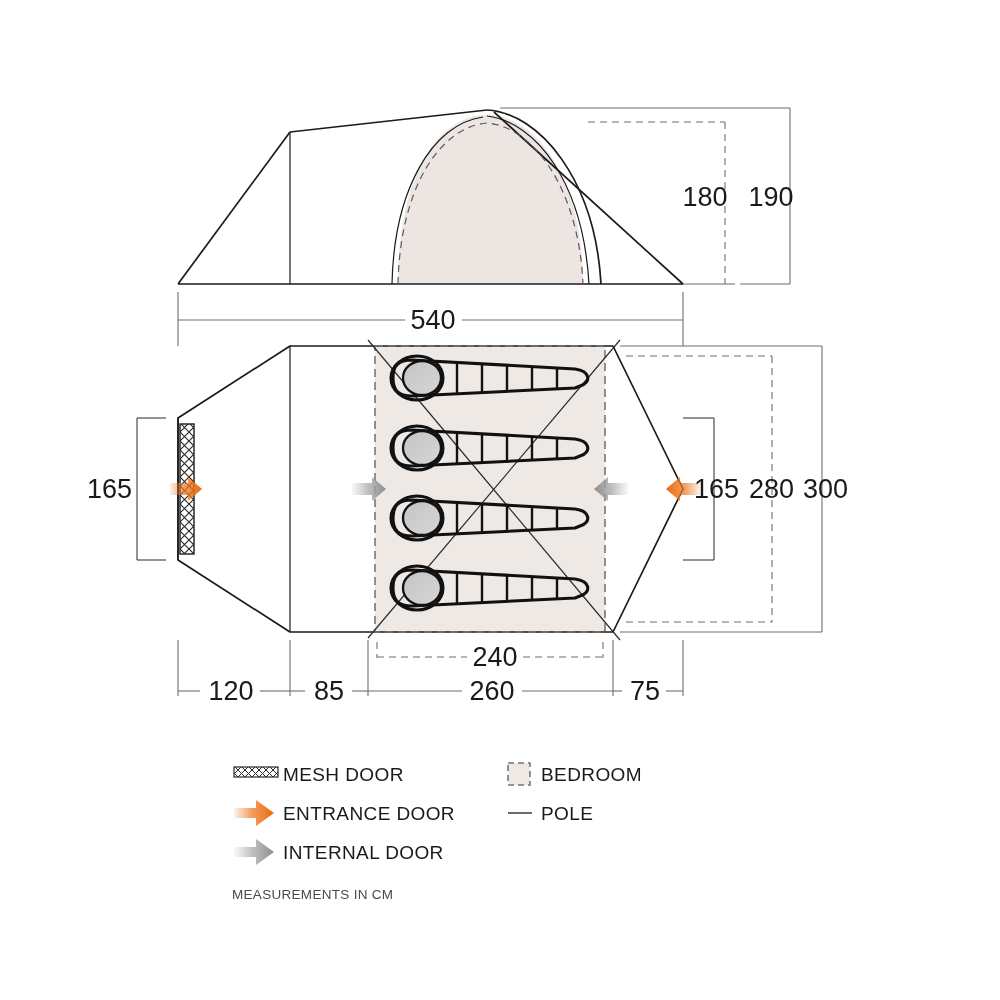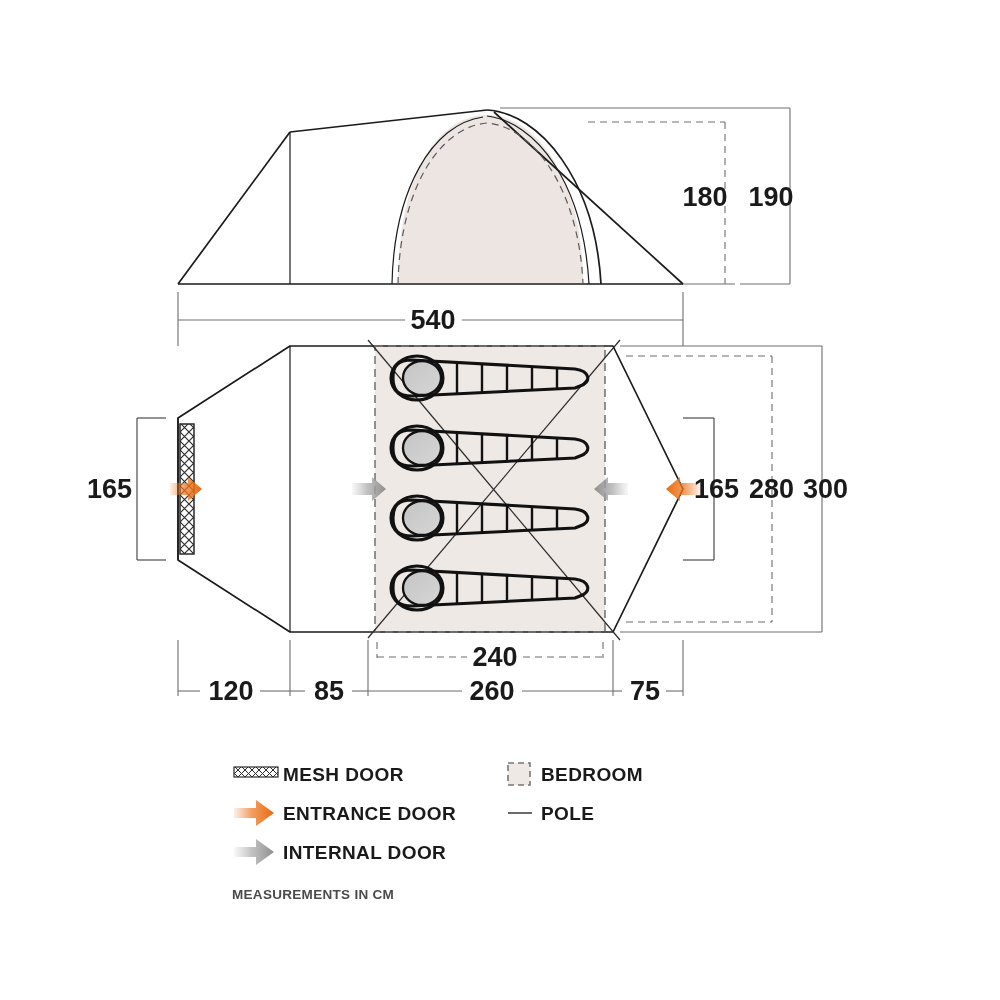--- a/index.html
+++ b/index.html
@@ -14,21 +14,20 @@
     font-family: "Liberation Sans", sans-serif;
     position: relative;
     overflow: hidden;
   }
   #diagram-root {
     position: absolute;
     top: 0;
     left: 0;
     width: 1000px;
     height: 1000px;
-    font-weight: bold;
   }
   svg.tent-svg {
     display: block;
     width: 1000px;
     height: 1000px;
   }
   .dim-text {
     font-family: "Liberation Sans", sans-serif;
     font-size: 27px;
     fill: #1a1a1a;

